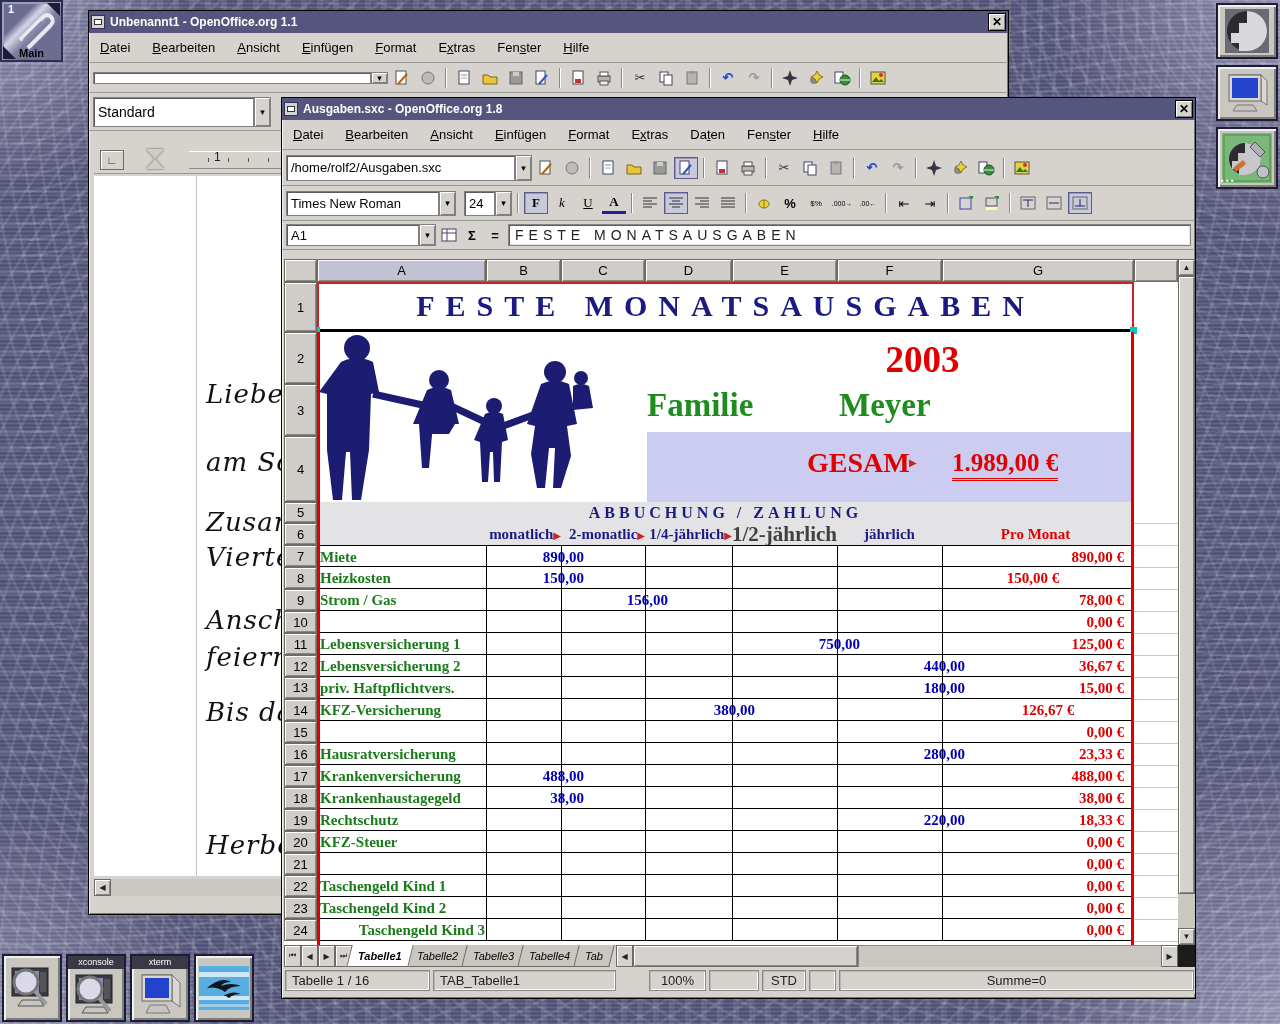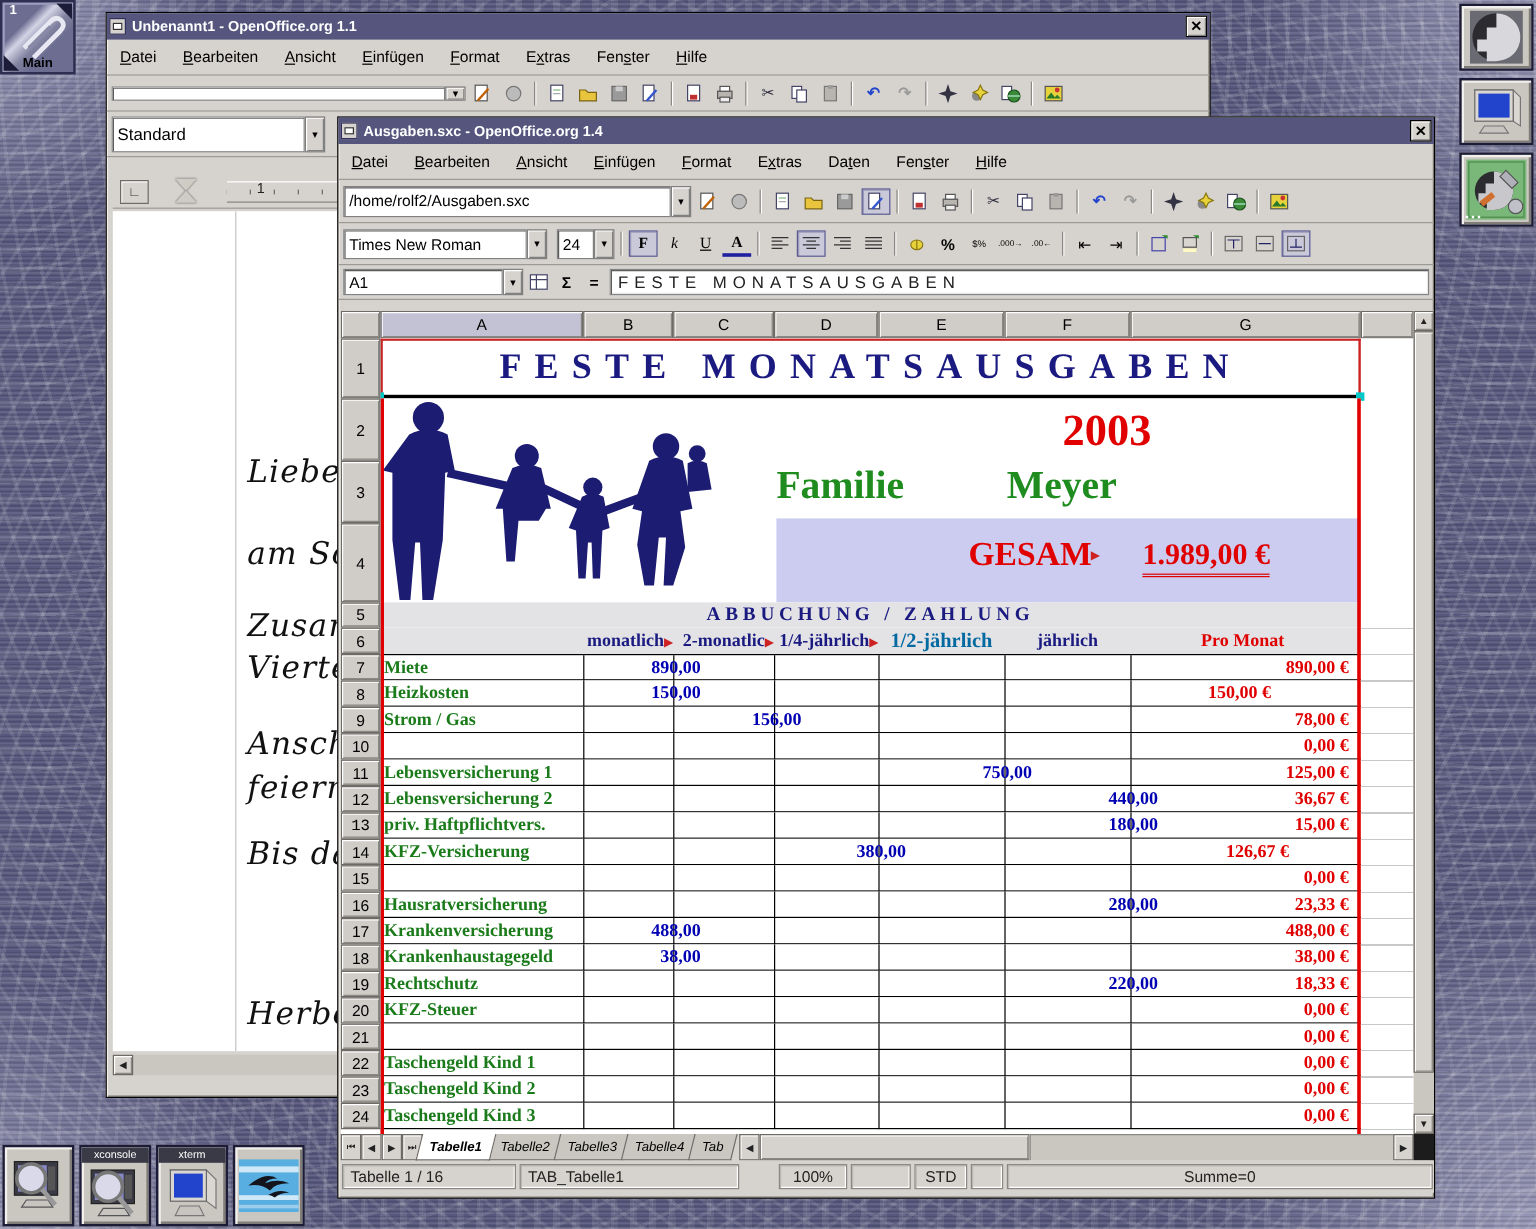--- a/index.html
+++ b/index.html
@@ -272,37 +272,37 @@
     <span class="sbtn" style="top:0; left:0;">◀</span>
     <span class="raised abs" style="left:330px; top:0; width:420px; height:17px;"></span>
   </div>
 </div>
 
 <div id="calc" class="abs win">
   <div class="titlebar">
     <span class="appicon">
         <i></i>
       </span>
-    <span>Ausgaben.sxc - OpenOffice.org 1.4</span>
+    <span>Ausgaben.sxc - OpenOffice.org 1.8</span>
     <span class="closebtn">✕</span>
   </div>
   <div class="menubar" id="calc-menubar" style="height:30px;">
       <span class="menuitem"><u>D</u>atei</span>
       <span class="menuitem"><u>B</u>earbeiten</span>
       <span class="menuitem"><u>A</u>nsicht</span>
       <span class="menuitem"><u>E</u>infügen</span>
       <span class="menuitem"><u>F</u>ormat</span>
       <span class="menuitem">E<u>x</u>tras</span>
       <span class="menuitem">Da<u>t</u>en</span>
       <span class="menuitem">Fen<u>s</u>ter</span>
       <span class="menuitem"><u>H</u>ilfe</span>
     </div>
 
   <div class="toolbar" style="height:36px;">
-    <span class="combo" style="width:290px; height:26px;">
+    <span class="combo" style="width:246px; height:26px;">
       <span class="val" style="display:flex;align-items:center;">/home/rolf2/Ausgaben.sxc</span>
       <span class="dbtn">▾</span>
     </span>
     <span class="tbi">
         <svg width="18" height="18">
           <rect x="3" y="2" width="10" height="13" fill="#fff" stroke="#555"></rect>
           <line x1="5" y1="15" x2="14" y2="5" stroke="#c06000" stroke-width="2"></line>
         </svg>
       </span>
     <span class="tbi">
@@ -557,21 +557,21 @@
       </div>
 
       <div class="band-grey" style="left:33px; top:220px; width:817px; height:21px;">
         <div class="serif" style="text-align:center; font-size:16px; font-weight:bold; color:#1a1a80; letter-spacing:4px; line-height:21px;">ABBUCHUNG / ZAHLUNG</div>
       </div>
       <div class="band-grey" style="left:33px; top:241px; width:817px; height:22px;"></div>
       <div id="table-col-headers">
           <div class="serif" style="position: absolute; left: 202px; top: 241px; width: 75px; height: 22px; font-size: 15px; font-weight: bold; line-height: 22px; white-space: nowrap; overflow: hidden; text-align: right; color: rgb(26, 26, 128);">monatlich<span class="truncation-arrow">▶</span></div>
           <div class="serif" style="position: absolute; left: 277px; top: 241px; width: 84px; height: 22px; font-size: 15px; font-weight: bold; line-height: 22px; white-space: nowrap; overflow: hidden; text-align: right; color: rgb(26, 26, 128);">2-monatlic<span class="truncation-arrow">▶</span></div>
           <div class="serif" style="position: absolute; left: 361px; top: 241px; width: 87px; height: 22px; font-size: 15px; font-weight: bold; line-height: 22px; white-space: nowrap; overflow: hidden; text-align: right; color: rgb(26, 26, 128);">1/4-jährlich<span class="truncation-arrow">▶</span></div>
-          <div class="serif" style="position: absolute; left: 448px; top: 241px; width: 105px; height: 22px; font-size: 17px; font-weight: bold; line-height: 22px; white-space: nowrap; overflow: hidden; text-align: center; color: #0369a1;">1/2-jährlich</div>
+          <div class="serif" style="position: absolute; left: 448px; top: 241px; width: 105px; height: 22px; font-size: 21px; font-weight: bold; line-height: 22px; white-space: nowrap; overflow: hidden; text-align: right; color: #404040;">1/2-jährlich</div>
           <div class="serif" style="position: absolute; left: 553px; top: 241px; width: 105px; height: 22px; font-size: 15px; font-weight: bold; line-height: 22px; white-space: nowrap; overflow: hidden; text-align: center; color: rgb(26, 26, 128);">jährlich</div>
           <div class="serif" style="position: absolute; left: 658px; top: 241px; width: 187px; height: 22px; font-size: 15px; font-weight: bold; line-height: 22px; white-space: nowrap; overflow: hidden; text-align: center; color: rgb(224, 0, 0);">Pro Monat</div>
         </div>
       <div id="grid-rows">
           <div style="position: absolute; left: 33px; top: 263px; width: 817px; height: 22px; border-bottom: 1px solid rgb(0, 0, 0); background: rgb(255, 255, 255); border-top: 1px solid rgb(0, 0, 0);">
             <span style="position: absolute; left: 169px; top: 0px; width: 1px; height: 22px; background: rgb(0, 0, 0);"></span>
             <span style="position: absolute; left: 244px; top: 0px; width: 1px; height: 22px; background: rgb(0, 0, 0);"></span>
             <span style="position: absolute; left: 328px; top: 0px; width: 1px; height: 22px; background: rgb(0, 0, 0);"></span>
             <span style="position: absolute; left: 415px; top: 0px; width: 1px; height: 22px; background: rgb(0, 0, 0);"></span>
             <span style="position: absolute; left: 520px; top: 0px; width: 1px; height: 22px; background: rgb(0, 0, 0);"></span>
@@ -750,21 +750,21 @@
             <div class="cell-label serif" style="left: 1px; top: 1px; width: 167px; height: 20px; line-height: 20px;">Taschengeld Kind 2</div>
             <div class="cell-pm serif" style="left: 625px; top: 1px; width: 185px; height: 20px; line-height: 20px;">0,00 €</div>
           </div>
           <div style="position: absolute; left: 33px; top: 637px; width: 817px; height: 22px; border-bottom: 1px solid rgb(0, 0, 0); background: rgb(255, 255, 255);">
             <span style="position: absolute; left: 169px; top: 0px; width: 1px; height: 22px; background: rgb(0, 0, 0);"></span>
             <span style="position: absolute; left: 244px; top: 0px; width: 1px; height: 22px; background: rgb(0, 0, 0);"></span>
             <span style="position: absolute; left: 328px; top: 0px; width: 1px; height: 22px; background: rgb(0, 0, 0);"></span>
             <span style="position: absolute; left: 415px; top: 0px; width: 1px; height: 22px; background: rgb(0, 0, 0);"></span>
             <span style="position: absolute; left: 520px; top: 0px; width: 1px; height: 22px; background: rgb(0, 0, 0);"></span>
             <span style="position: absolute; left: 625px; top: 0px; width: 1px; height: 22px; background: rgb(0, 0, 0);"></span>
-            <div class="cell-label serif" style="left: 1px; top: 1px; width: 167px; height: 20px; line-height: 20px;">Taschengeld Kind 3</div>
+            <div class="cell-label serif" style="left: 1px; top: 1px; width: 167px; height: 20px; line-height: 20px; text-align: right;">Taschengeld Kind 3</div>
             <div class="cell-pm serif" style="left: 625px; top: 1px; width: 185px; height: 20px; line-height: 20px;">0,00 €</div>
           </div>
         </div>
 
       <span class="red-border" style="left:33px; top:50px; height:613px;"></span>
       <span class="red-border" style="left:847px; top:50px; height:613px;"></span>
 
       <div class="abs" style="left:850px; top:220px; width:44px; height:443px;
            background-image:repeating-linear-gradient(180deg, transparent 0 21px, #c8c8c8 21px 22px);"></div>
     </div>

